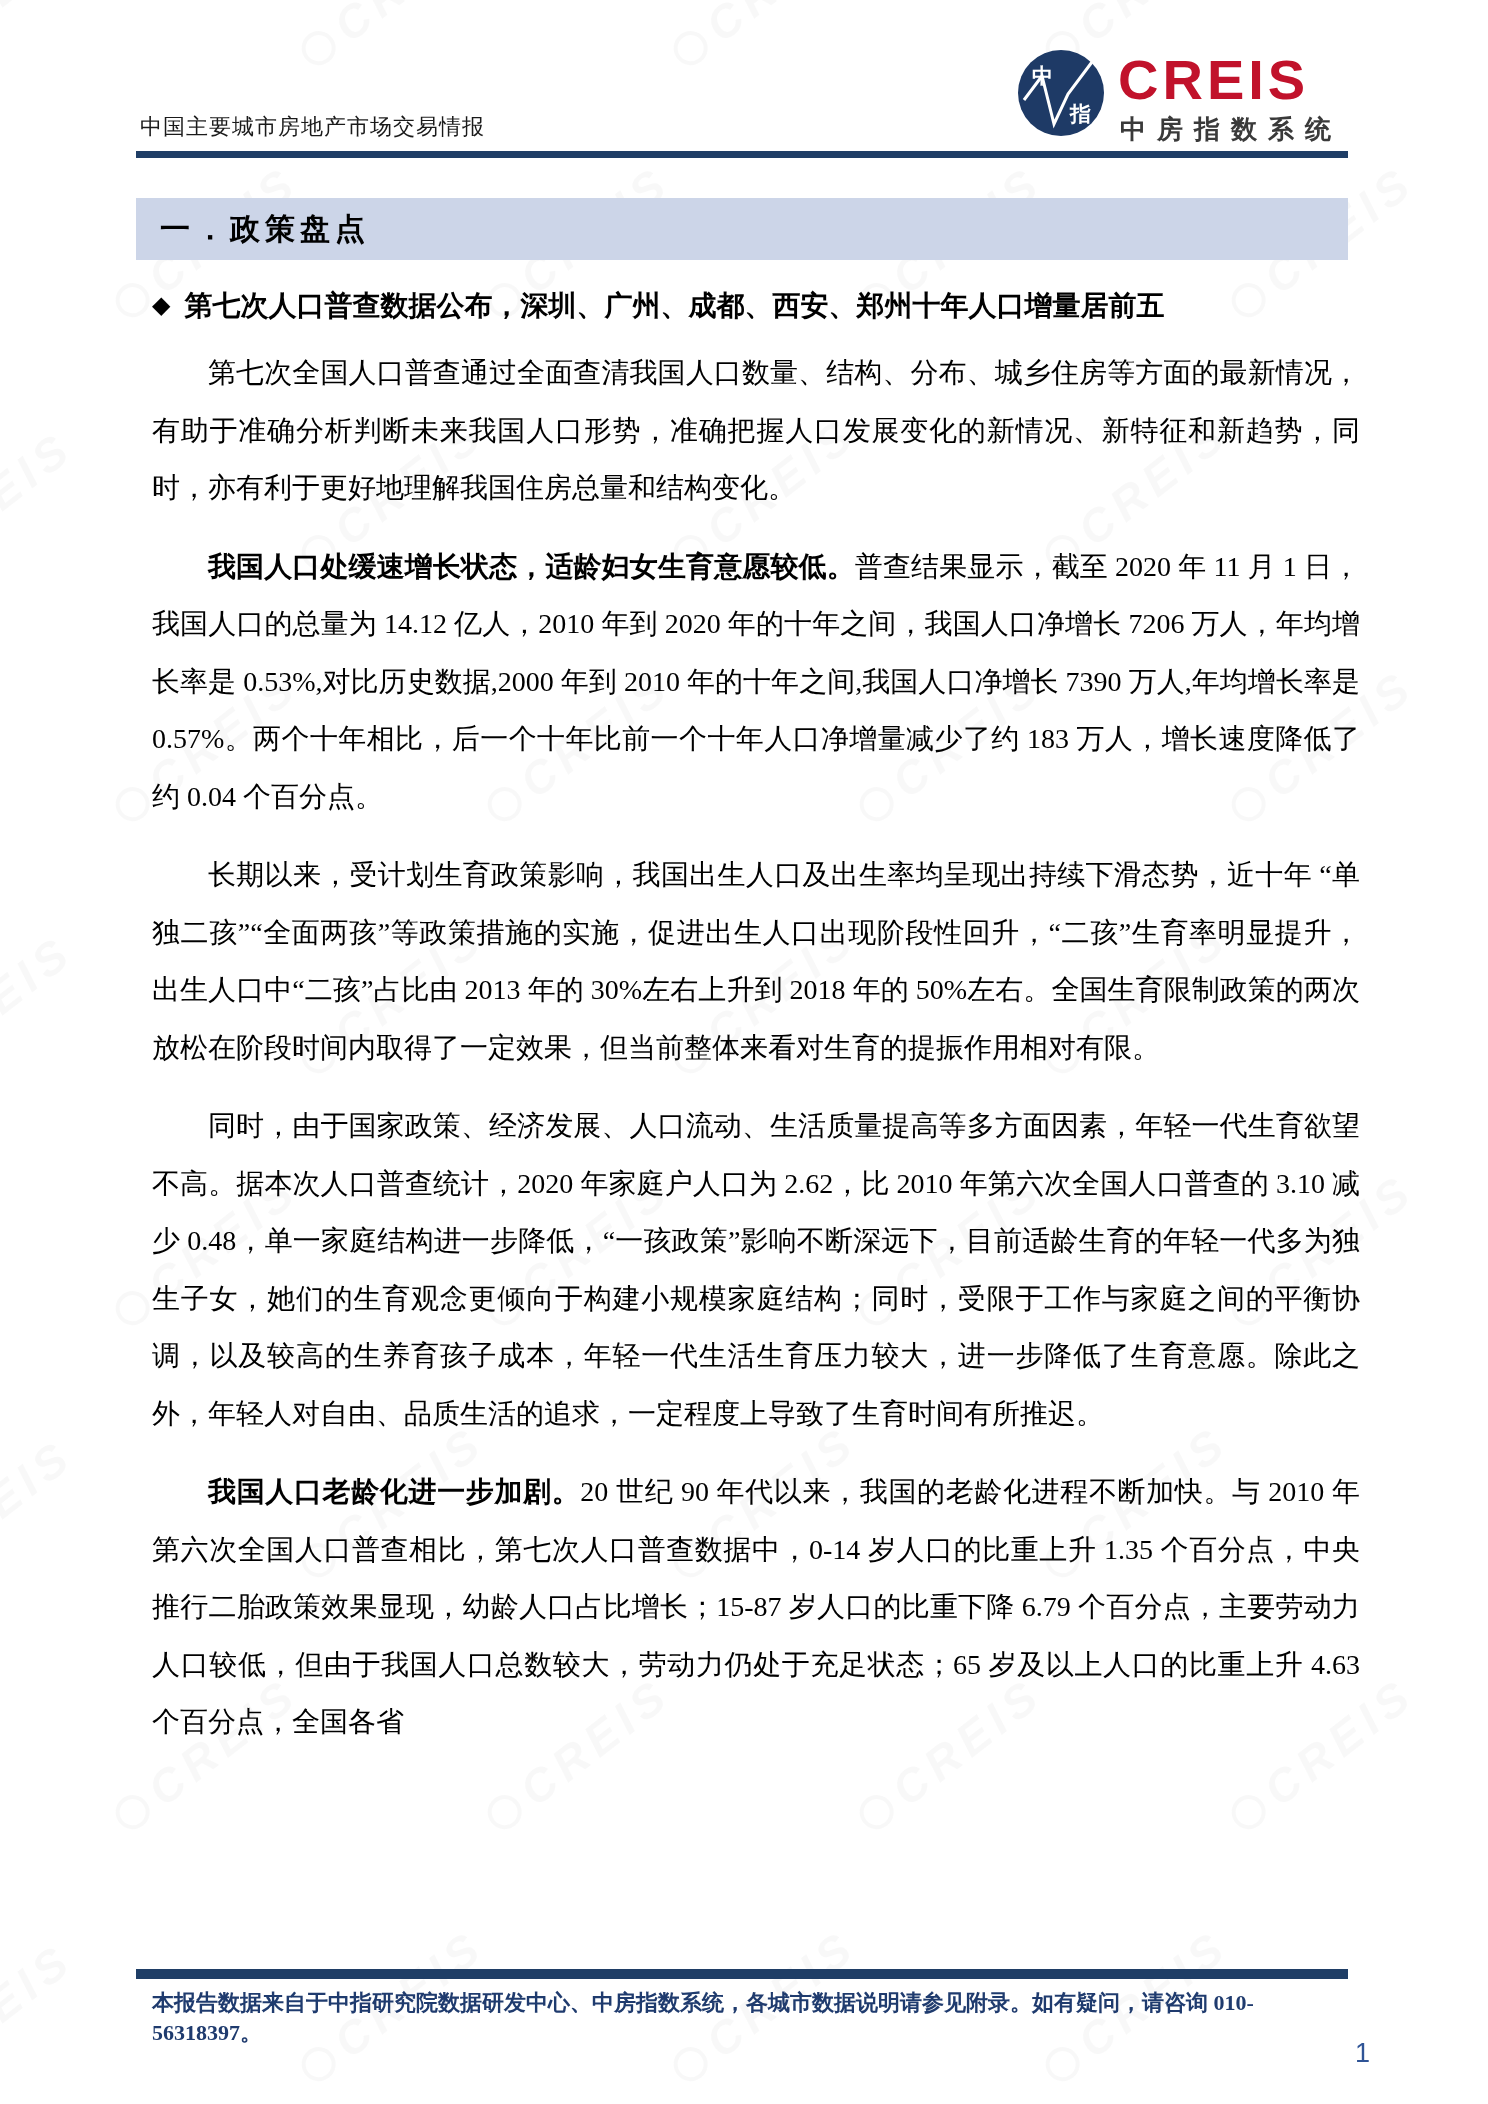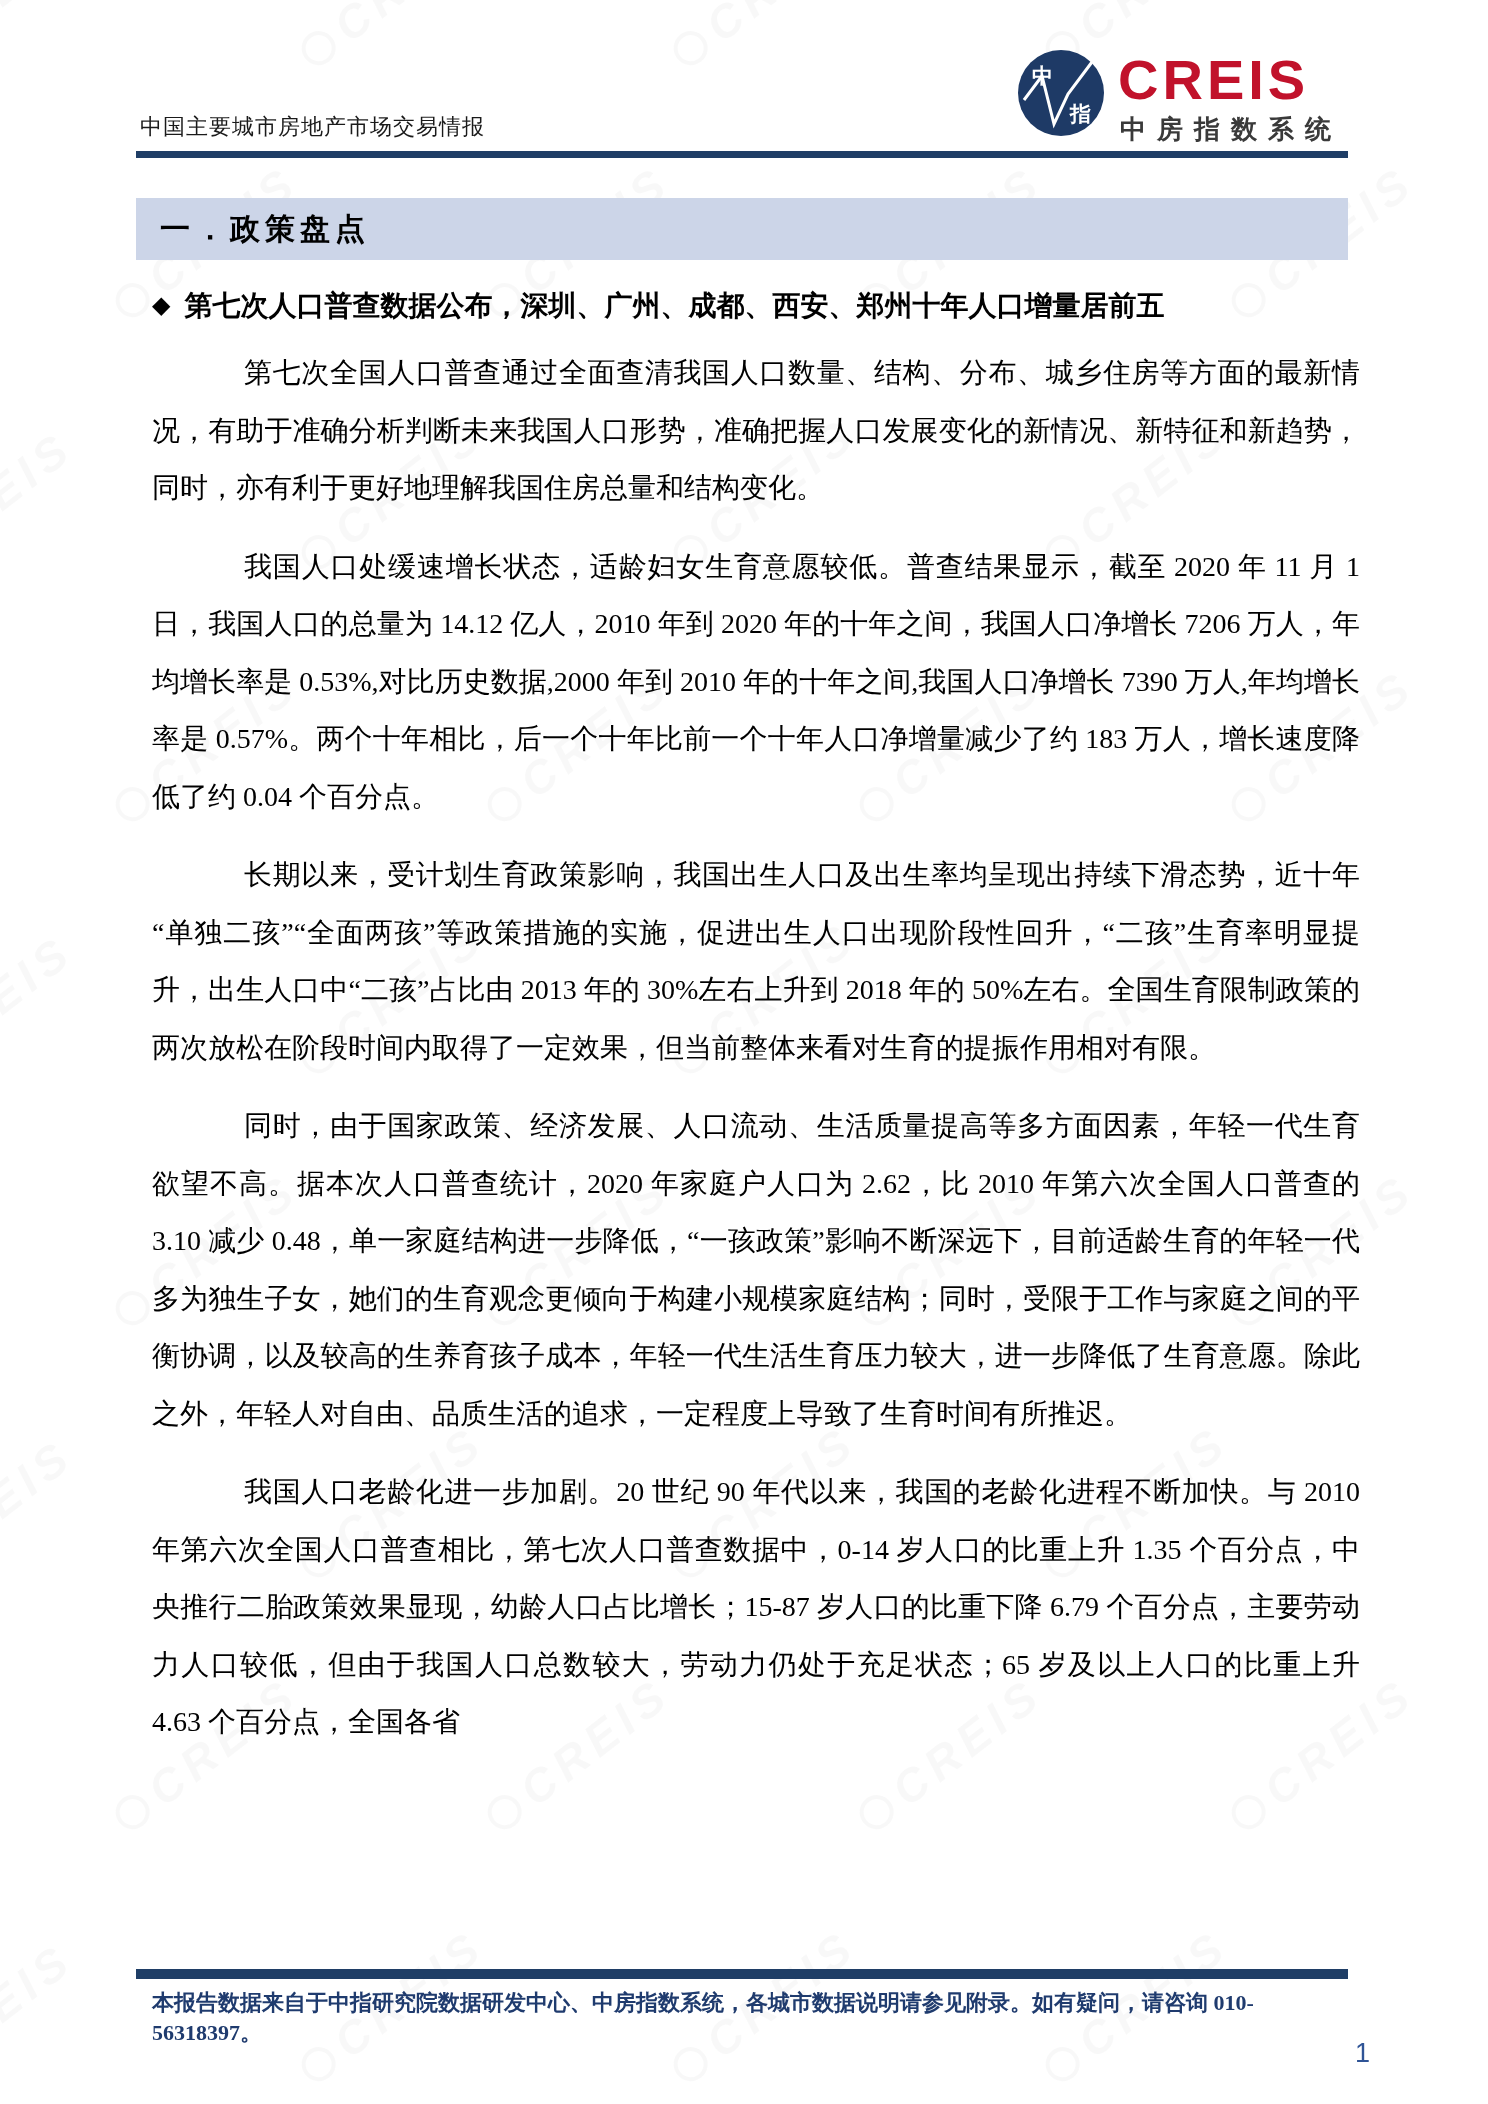--- a/index.html
+++ b/index.html
@@ -81,21 +81,21 @@
   .headline .diamond{
     display:inline-block;margin-right:14px;font-size:24px;vertical-align:2px;
   }
   .article-body{
     position:absolute;left:152px;top:344px;width:1208px;z-index:2;
     font-family:"Liberation Serif","DejaVu Serif",serif;
     font-size:28px;line-height:57.5px;color:#000;
     text-align:justify;
   }
   .para{margin:0 0 21px 0;text-indent:2em;}
-  .para b{font-weight:400;margin-left:36px;}
+  .para b{font-weight:700;}
   
   .footer-rule{
     position:absolute;left:136px;top:1969px;width:1212px;height:10px;
     background:#1F3E66;z-index:2;
   }
   .footer-note{
     position:absolute;left:152px;top:1988px;width:1208px;
     font-family:"Liberation Serif","DejaVu Serif",serif;
     font-weight:700;font-size:22px;color:#1F3B6E;z-index:2;
   }

